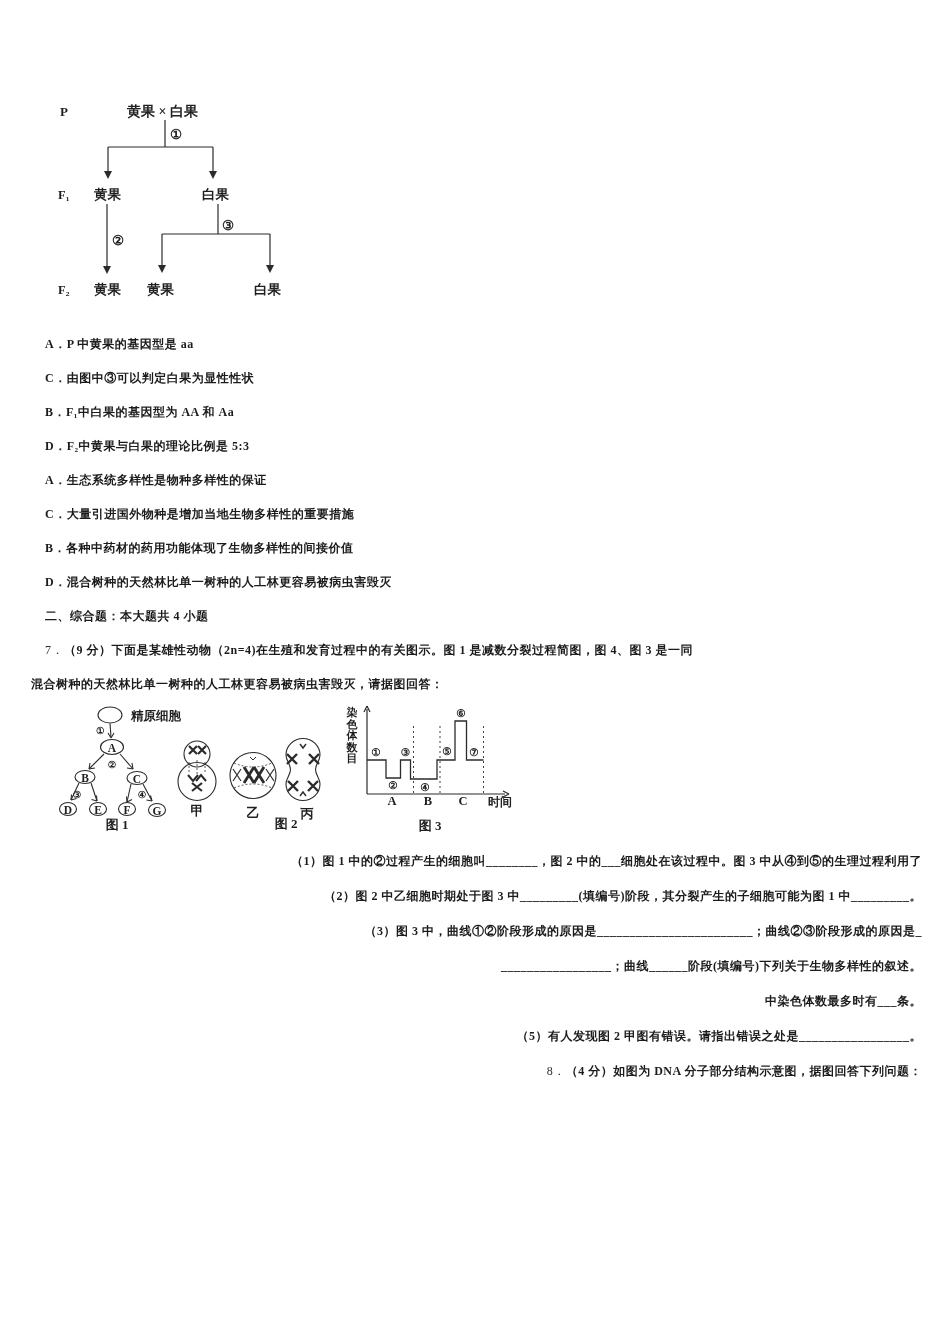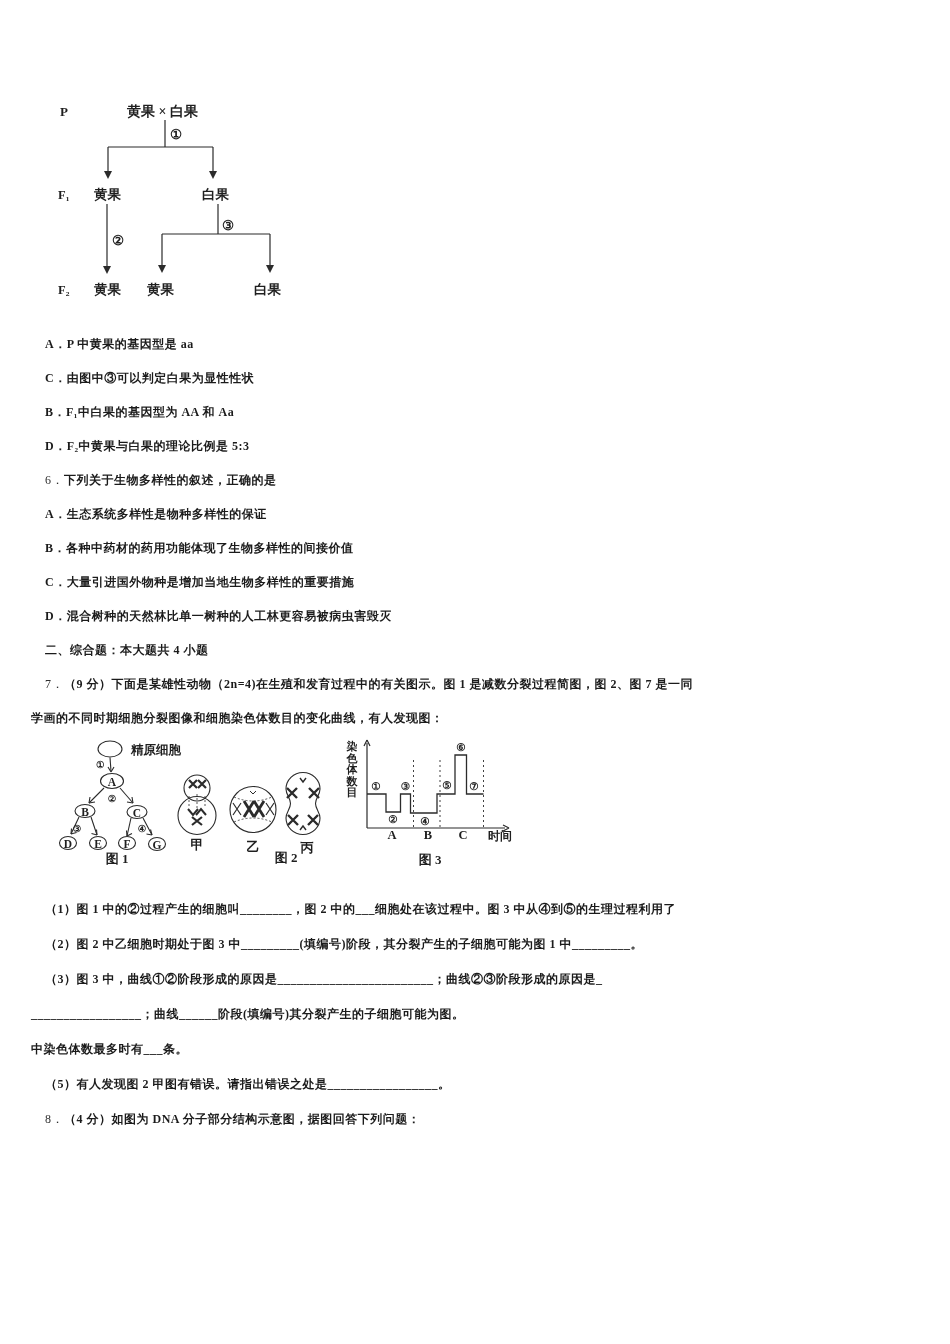--- a/index.html
+++ b/index.html
@@ -25,21 +25,21 @@
   .light{font-weight:400;color:#2e2e2e;}
   svg{display:block;}
   svg text{
     font-family:"Liberation Serif","DejaVu Serif",serif;
     font-weight:700;
     fill:#1f1f1f;
   }
   #pedigree-figure{margin:98px 0 0 40px;}
   #upper-lines{margin-top:28px;}
   #division-figure{margin:-6px 0 0 55px;}
-  #lower-lines{margin-top:28px;}
+  #lower-lines{margin-top:14px;text-align:right;}
 </style>
 </head>
 <body>
 
 <div class="page">
 
   <svg id="pedigree-figure" width="300" height="207" viewBox="40 98 300 207">
     <g stroke="#2b2b2b" stroke-width="1.2" fill="none">
       <line x1="165" y1="120" x2="165" y2="147"></line>
       <line x1="108" y1="147" x2="213" y2="147"></line>
@@ -70,28 +70,27 @@
     <text x="94" y="294" font-size="13.5">黄果</text>
     <text x="147" y="294" font-size="13.5">黄果</text>
     <text x="254" y="294" font-size="13.5">白果</text>
   </svg>
 
   <div id="upper-lines">
       <div class="tline"><span>A．P 中黄果的基因型是 aa</span></div>
       <div class="tline"><span>C．由图中③可以判定白果为显性性状</span></div>
       <div class="tline"><span>B．F₁中白果的基因型为 AA 和 Aa</span></div>
       <div class="tline"><span>D．F₂中黄果与白果的理论比例是 5:3</span></div>
-      <div class="tline"><span class="light">6．</span><span>下列关于生物多样性的叙述，正确的是</span></div>
       <div class="tline"><span>A．生态系统多样性是物种多样性的保证</span></div>
+      <div class="tline"><span>C．大量引进国外物种是增加当地生物多样性的重要措施</span></div>
       <div class="tline"><span>B．各种中药材的药用功能体现了生物多样性的间接价值</span></div>
-      <div class="tline"><span>C．大量引进国外物种是增加当地生物多样性的重要措施</span></div>
       <div class="tline"><span>D．混合树种的天然林比单一树种的人工林更容易被病虫害毁灭</span></div>
       <div class="tline"><span>二、综合题：本大题共 4 小题</span></div>
-      <div class="tline"><span class="light">7．</span><span>（9 分）下面是某雄性动物（2n=4)在生殖和发育过程中的有关图示。图 1 是减数分裂过程简图，图 2、图 7 是一同</span></div>
-      <div class="tline cont"><span>学画的不同时期细胞分裂图像和细胞染色体数目的变化曲线，有人发现图：</span></div>
+      <div class="tline"><span class="light">7．</span><span>（9 分）下面是某雄性动物（2n=4)在生殖和发育过程中的有关图示。图 1 是减数分裂过程简图，图 4、图 3 是一同</span></div>
+      <div class="tline cont"><span>混合树种的天然林比单一树种的人工林更容易被病虫害毁灭，请据图回答：</span></div>
     </div>
 
   <svg id="division-figure" width="460" height="135" viewBox="55 733 460 135">
 
     <g stroke="#2b2b2b" stroke-width="1.1" fill="none">
       <ellipse cx="110" cy="747" rx="12" ry="8"></ellipse>
       <line x1="110" y1="755.5" x2="111" y2="769"></line>
       <path d="M111,770 l-3,-5 M111,770 l3,-5"></path>
       <ellipse cx="112" cy="779" rx="11.5" ry="7.5"></ellipse>
       <line x1="104" y1="786" x2="89" y2="801"></line>
@@ -195,19 +194,19 @@
     <text x="428" y="837" font-size="12.5" text-anchor="middle">B</text>
     <text x="463" y="837" font-size="12.5" text-anchor="middle">C</text>
     <text x="488" y="838" font-size="12">时间</text>
     <text x="430" y="862" font-size="13" text-anchor="middle">图 3</text>
   </svg>
 
   <div id="lower-lines">
       <div class="tline"><span>（1）图 1 中的②过程产生的细胞叫________，图 2 中的___细胞处在该过程中。图 3 中从④到⑤的生理过程利用了</span></div>
       <div class="tline"><span>（2）图 2 中乙细胞时期处于图 3 中_________(填编号)阶段，其分裂产生的子细胞可能为图 1 中_________。</span></div>
       <div class="tline"><span>（3）图 3 中，曲线①②阶段形成的原因是________________________；曲线②③阶段形成的原因是_</span></div>
-      <div class="tline cont"><span>_________________；曲线______阶段(填编号)其分裂产生的子细胞可能为图。</span></div>
+      <div class="tline cont"><span>_________________；曲线______阶段(填编号)下列关于生物多样性的叙述。</span></div>
       <div class="tline cont"><span>中染色体数最多时有___条。</span></div>
       <div class="tline"><span>（5）有人发现图 2 甲图有错误。请指出错误之处是_________________。</span></div>
       <div class="tline"><span class="light">8．</span><span>（4 分）如图为 DNA 分子部分结构示意图，据图回答下列问题：</span></div>
     </div>
 
 </div>
 
 </body></html>

